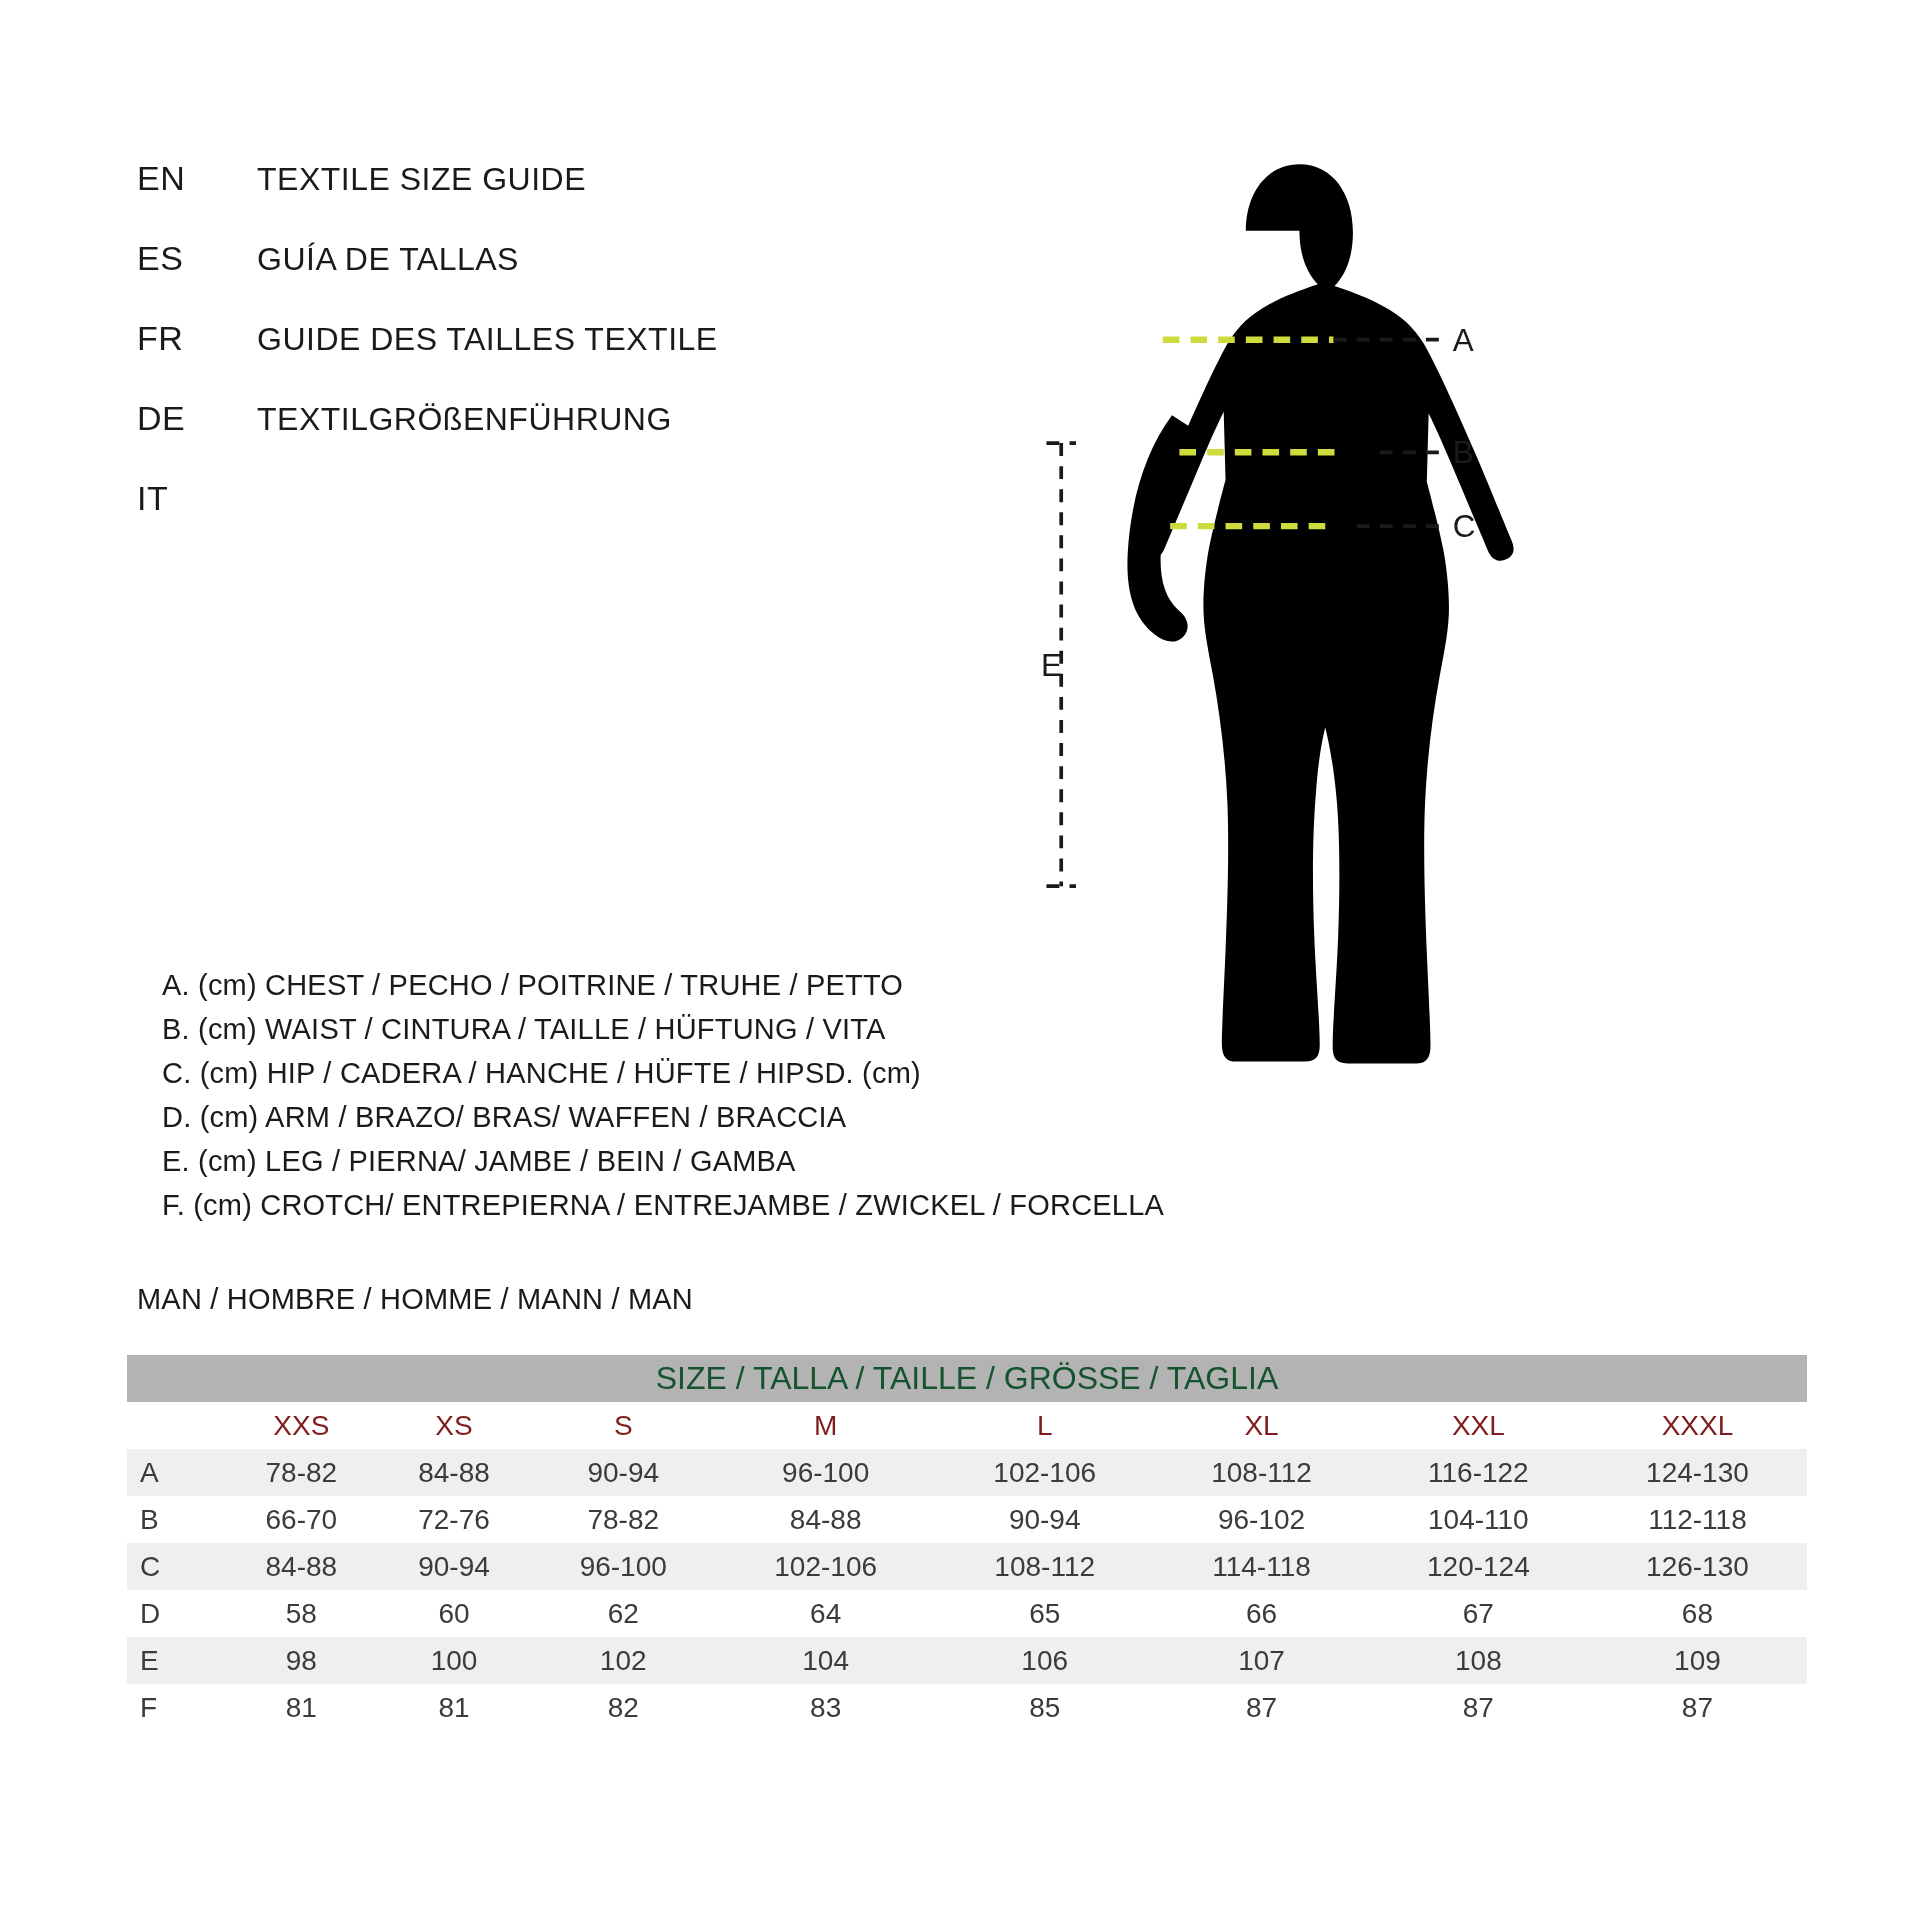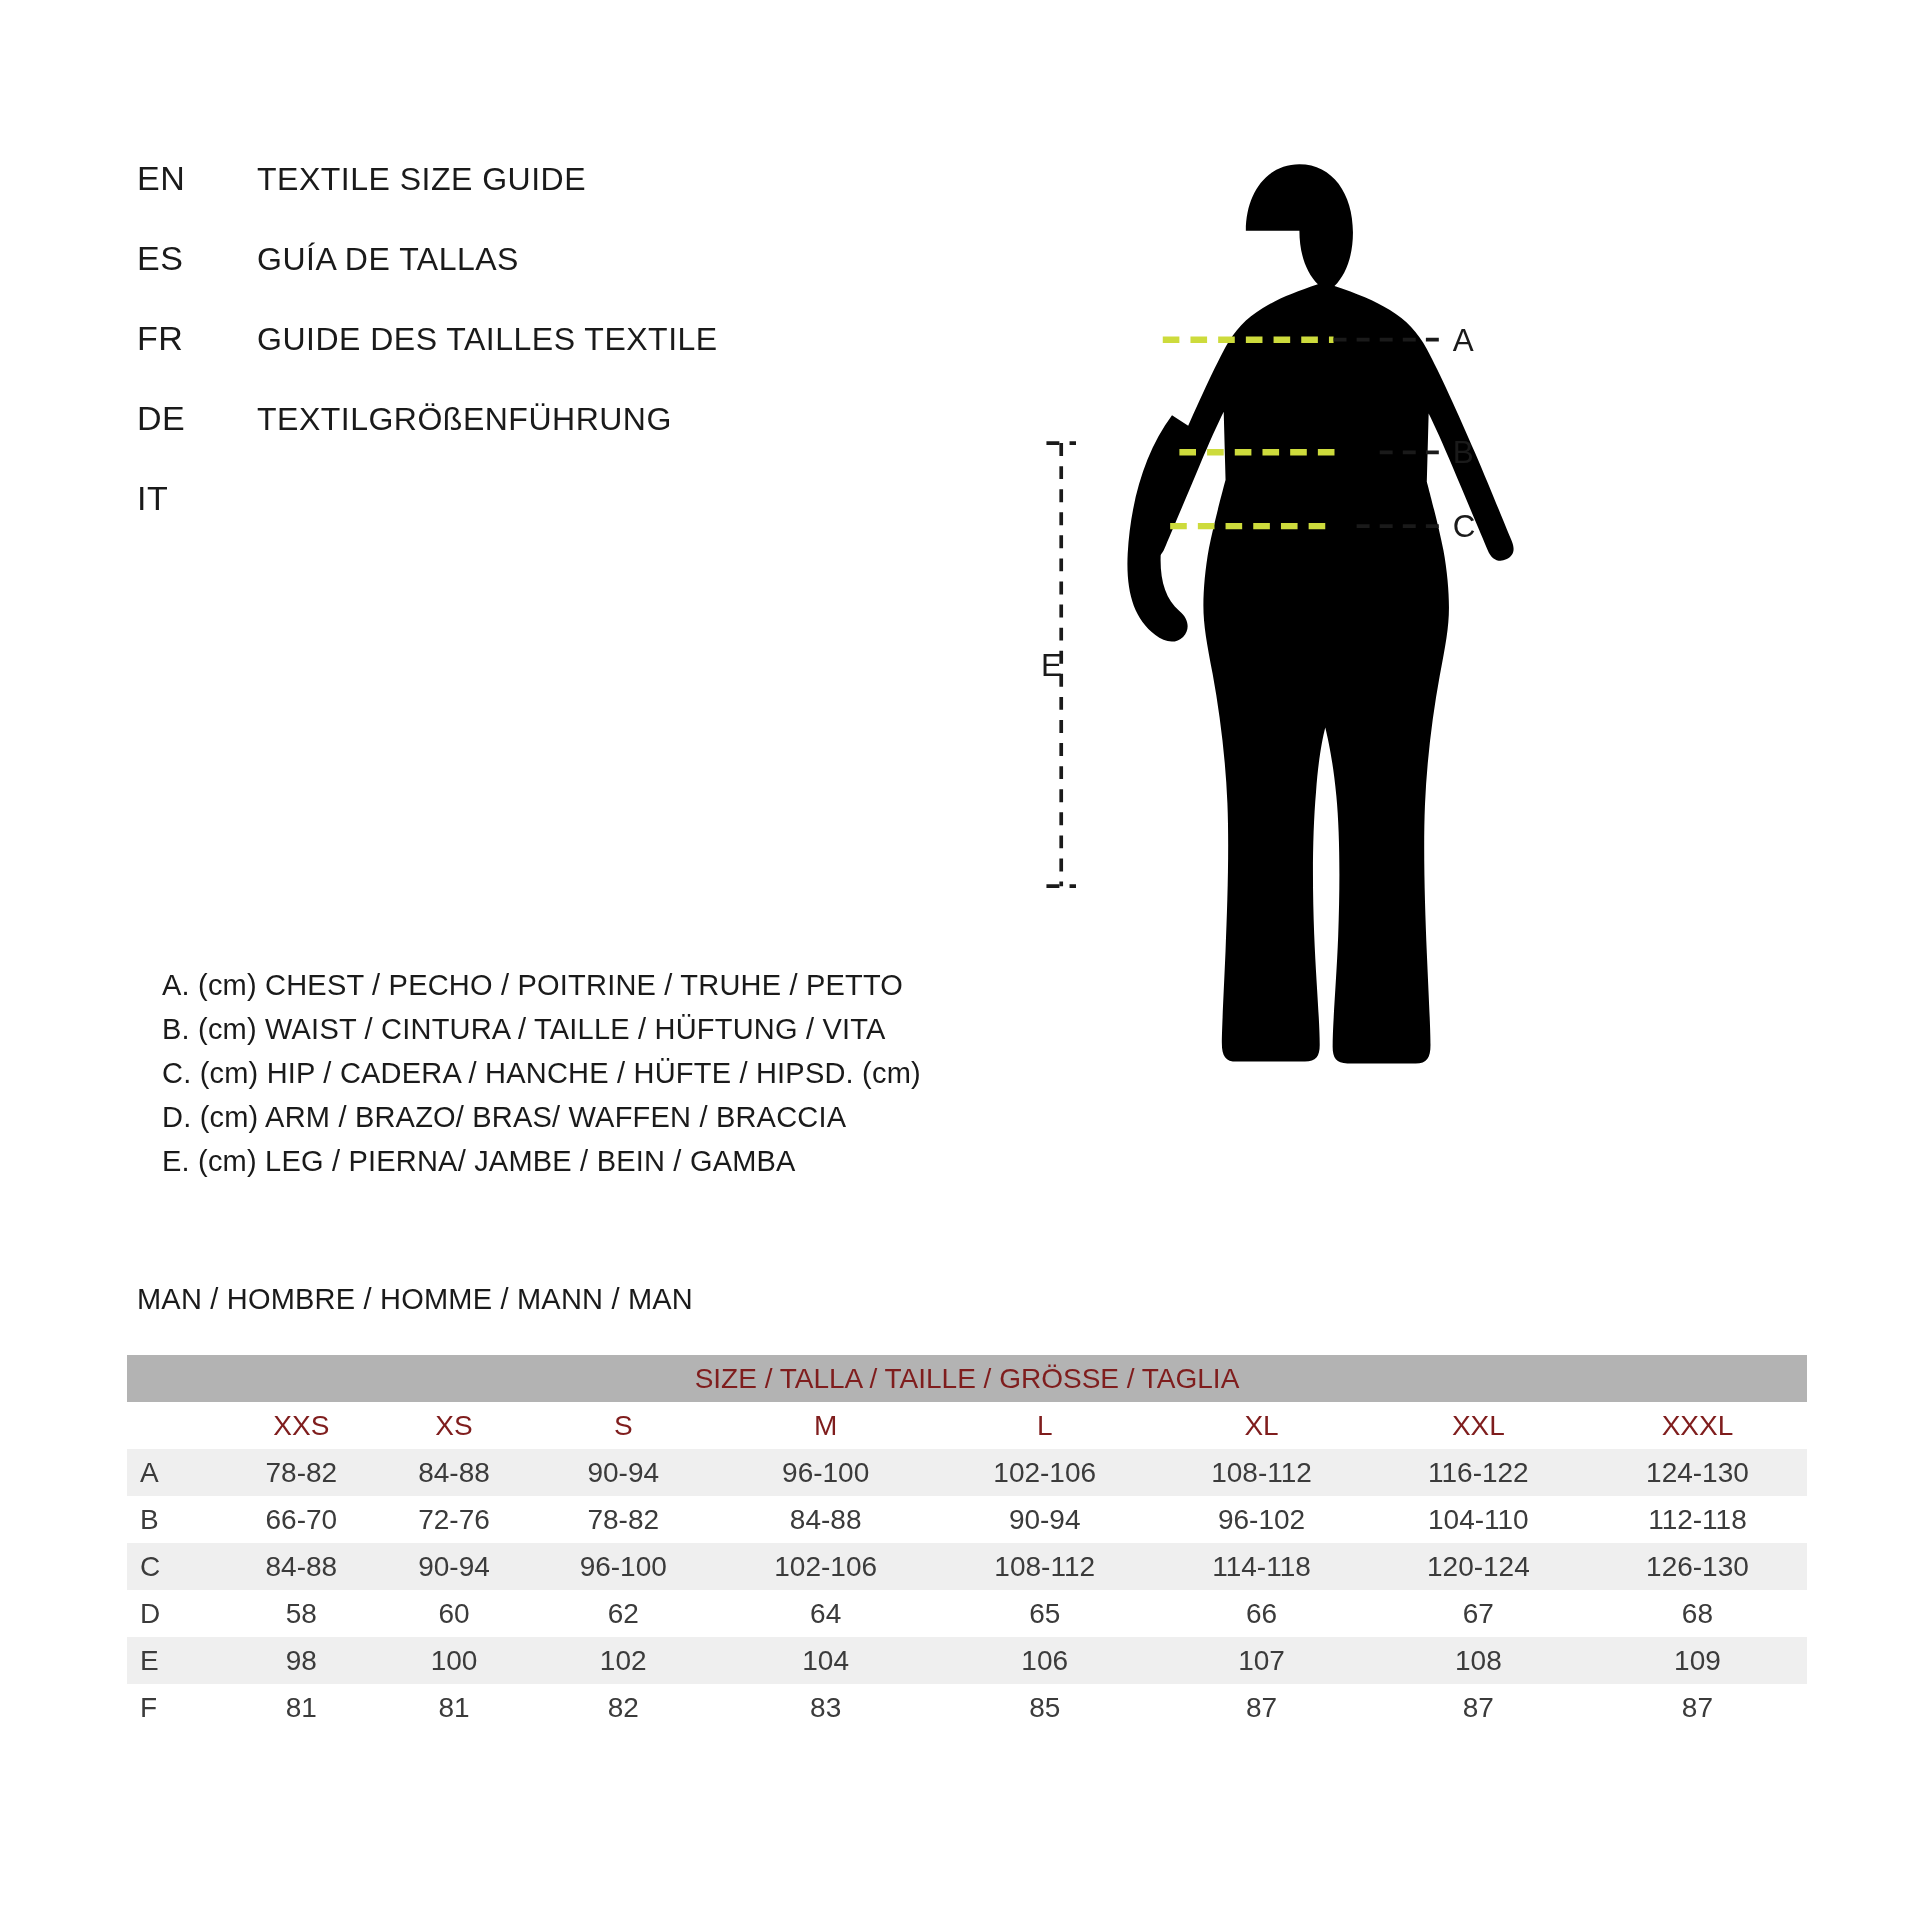--- a/index.html
+++ b/index.html
@@ -75,24 +75,24 @@
   table.size-table td,
   table.size-table th {
     text-align: center;
     font-weight: normal;
     padding: 0;
     height: 47px;
     line-height: 47px;
   }
   .hdr-band td {
     background: #b3b3b3;
-    color: #7f1d1d;
+    color: #14532d;
     text-align: left;
     padding-left: 13px;
-    font-size: 28px;
+    font-size: 32px;
     height: 50px;
     line-height: 50px;
   }
   .row-label {
     width: 85px;
     text-align: left !important;
     padding-left: 13px !important;
     color: #3b3b3b;
   }
   .row-shade td {
@@ -147,20 +147,21 @@
     <span class="lang-code">IT</span>
   </div>
 </div>
 
 <div class="legend">
   <div class="legend-row">A. (cm) CHEST / PECHO / POITRINE / TRUHE / PETTO</div>
   <div class="legend-row">B. (cm) WAIST / CINTURA / TAILLE / HÜFTUNG / VITA</div>
   <div class="legend-row">C. (cm) HIP / CADERA / HANCHE / HÜFTE / HIPSD. (cm)</div>
   <div class="legend-row">D. (cm) ARM / BRAZO/ BRAS/ WAFFEN / BRACCIA</div>
   <div class="legend-row">E. (cm) LEG / PIERNA/ JAMBE / BEIN / GAMBA</div>
+  <div class="legend-row">F. (cm) CROTCH/ ENTREPIERNA / ENTREJAMBE / ZWICKEL / FORCELLA</div>
 </div>
 
 <div class="man-row">MAN / HOMBRE / HOMME / MANN / MAN</div>
 
 <div class="figure-area">
   <svg width="831" height="1154" viewBox="0 0 900 1250" xmlns="http://www.w3.org/2000/svg">
 
     <g>
       <path fill="#000000" d="
         M175,160

